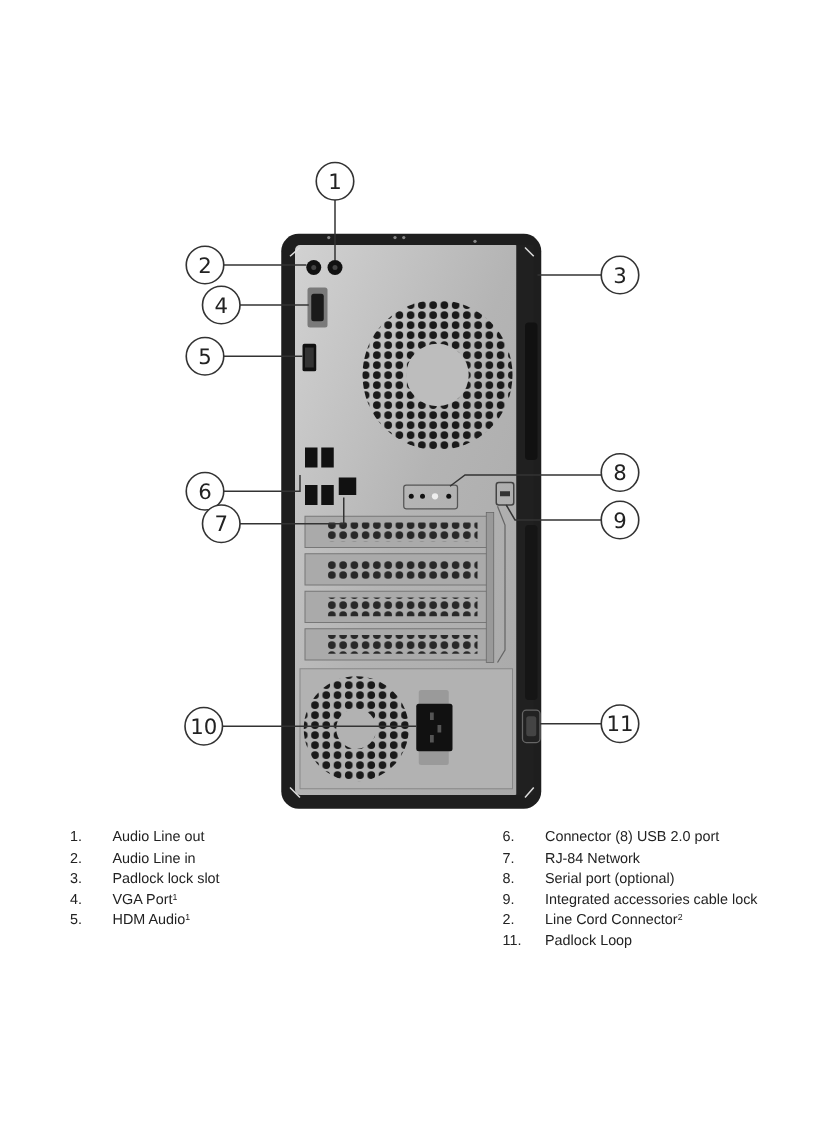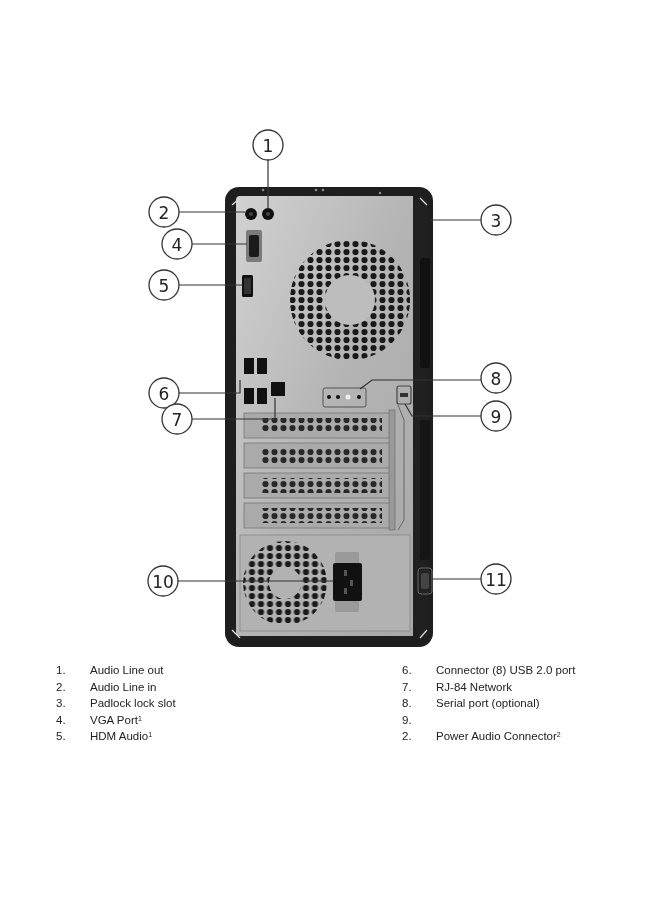--- a/index.html
+++ b/index.html
@@ -198,19 +198,24 @@
   <div class="row">
       <span class="num">7.</span>
       <span>RJ-84 Network</span>
     </div>
   <div class="row">
       <span class="num">8.</span>
       <span>Serial port (optional)</span>
     </div>
   <div class="row">
       <span class="num">9.</span>
+      <span>Integrated accessories cable lock</span>
     </div>
   <div class="row">
       <span class="num">2.</span>
-      <span>Power Audio Connector</span>
+      <span>Line Cord Connector</span>
       <sup>2</sup>
     </div>
+  <div class="row">
+      <span class="num">11.</span>
+      <span>Padlock Loop</span>
+    </div>
 </div>
 
 </body></html>

